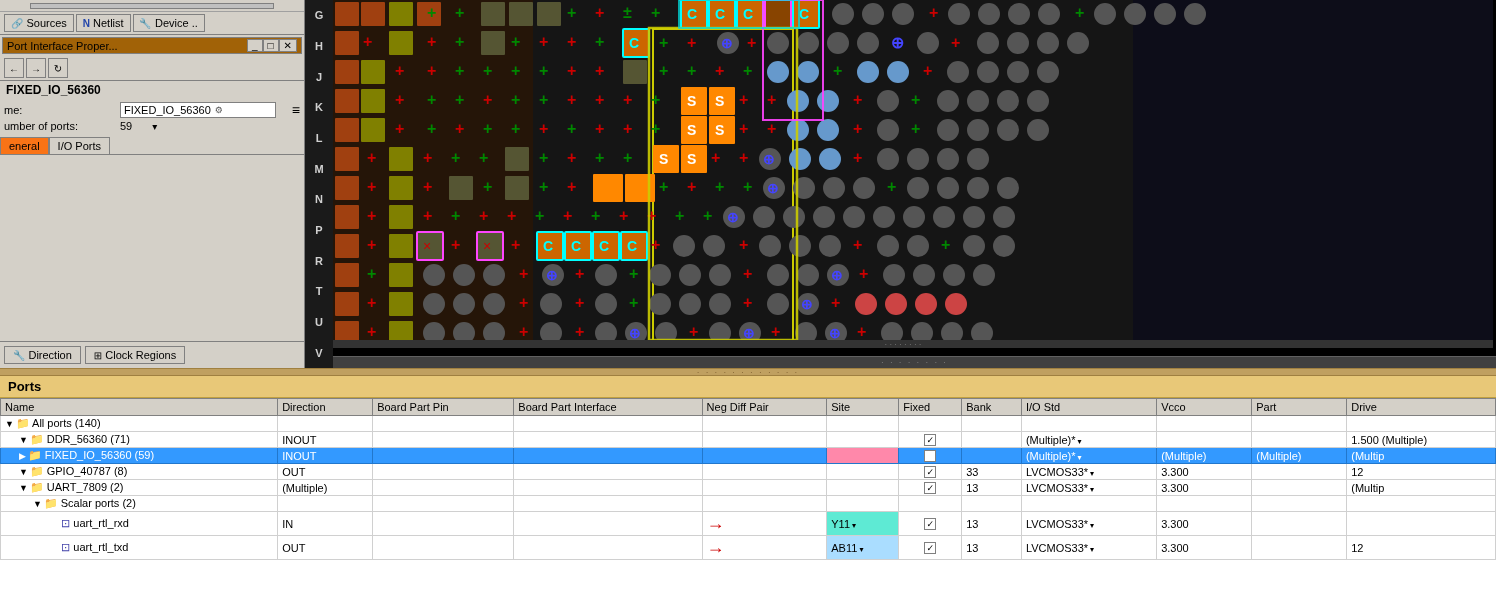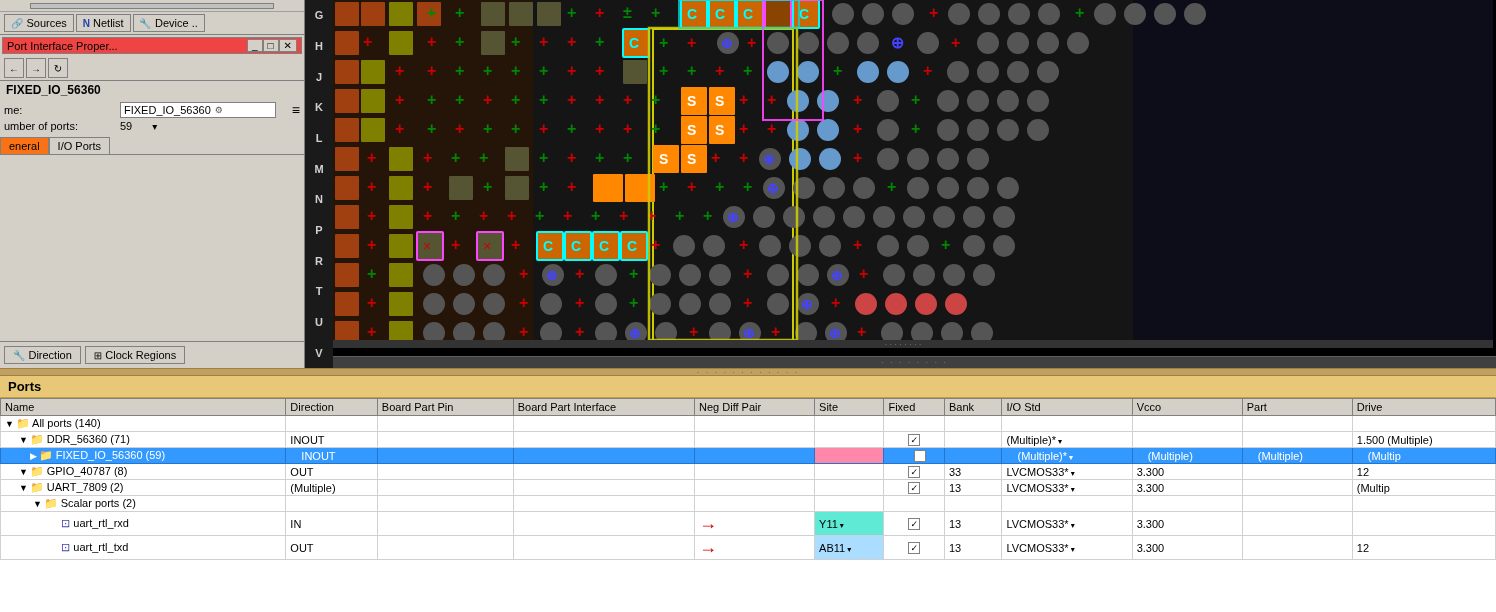--- a/index.html
+++ b/index.html
@@ -45,21 +45,21 @@
     
     .ports-panel { flex: 1; background: #fff; display: flex; flex-direction: column; overflow: hidden; }
     .ports-header { background: #e8c878; padding: 3px 8px; font-weight: bold; font-size: 13px; border-bottom: 1px solid #c0a040; }
 
     .ports-table-container { flex: 1; overflow: auto; }
     .ports-table { width: 100%; border-collapse: collapse; font-size: 11px; }
     .ports-table th { background: #d4d0c8; border: 1px solid #808080; padding: 2px 4px; text-align: left; font-weight: normal; position: sticky; top: 0; z-index: 1; white-space: nowrap; }
     .ports-table td { border: 1px solid #d0d0d0; padding: 1px 4px; white-space: nowrap; vertical-align: middle; }
     .row-normal { background: #fff; }
     .row-selected { background: #3399ff; color: #fff; }
-    .row-selected td { border-color: #2277cc; padding-left: 15px; }
+    .row-selected td { border-color: #2277cc; }
 
     .scrollbar-h { position: absolute; bottom: 0; left: 28px; right: 0; height: 12px; background: #404040; border-top: 1px solid #606060; display: flex; align-items: center; justify-content: center; }
     .scroll-dots { color: #808080; font-size: 8px; letter-spacing: 2px; }
   </style>
 </head>
 <body>
 
 <div class="main-container">
 
   <div class="top-section">
@@ -78,21 +78,21 @@
         <div class="tab-btn">
           <span style="font-size:10px; font-weight:bold; color:#2244aa;">N</span>
           <span>Netlist</span>
         </div>
         <div class="tab-btn">
           <span style="font-size:10px;">🔧</span>
           <span>Device ..</span>
         </div>
       </div>
 
-      <div style="display:flex; align-items:center; background:#ef4444; border:1px solid #808080; margin:2px; padding:1px 4px;">
+      <div style="display:flex; align-items:center; background:#a16207; border:1px solid #808080; margin:2px; padding:1px 4px;">
         <span style="flex:1; font-size:11px;">Port Interface Proper...</span>
         <button style="padding:0 4px; font-size:10px; background:#d4d0c8; border:1px solid #808080; cursor:pointer;">_</button>
         <button style="padding:0 4px; font-size:10px; background:#d4d0c8; border:1px solid #808080; cursor:pointer;">□</button>
         <button style="padding:0 4px; font-size:10px; background:#d4d0c8; border:1px solid #808080; cursor:pointer;">✕</button>
       </div>
 
       <div class="toolbar-row">
         <button class="toolbar-btn">←</button>
         <button class="toolbar-btn">→</button>
         <button class="toolbar-btn">↻</button>

